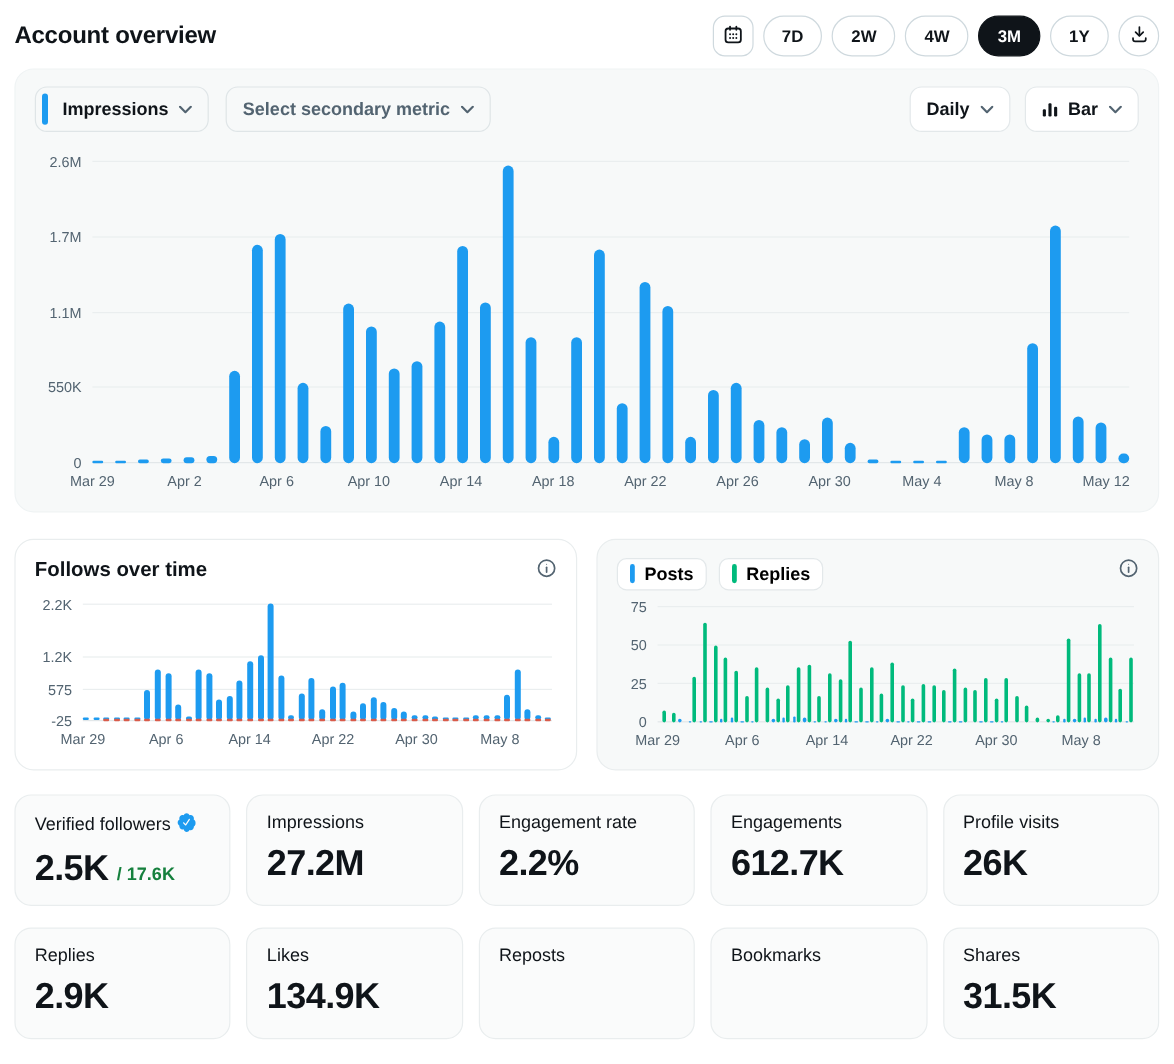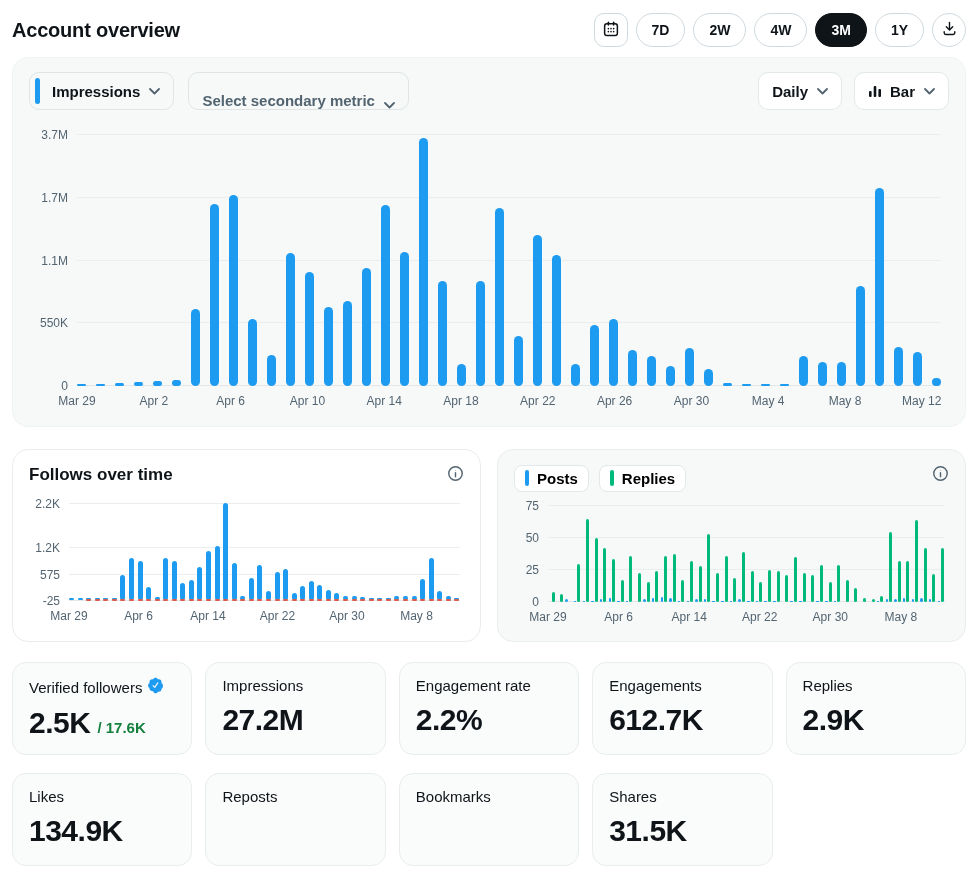--- a/index.html
+++ b/index.html
@@ -26,21 +26,21 @@
   
   .main-panel { margin:0 12px; background:#f7f9f9; border:1px solid #eff3f4; border-radius:16px;
                 padding:14px 16px 14px 16px; }
   .controls { display:flex; justify-content:space-between; align-items:center; }
   .ctrl-left { display:flex; gap:14px; }
   .ctrl-right { display:flex; gap:12px; }
   .sel-btn { display:flex; align-items:center; height:38px; padding:0 13px; border-radius:10px;
              border:1px solid #dfe5e7; font-size:15px; font-weight:700; background:transparent;
              color:#0f1419; cursor:pointer; font-family:inherit; }
   .sel-btn .accent { width:5px; height:26px; border-radius:3px; margin:0 12px 0 -8px; }
-  .sel-btn.muted { color:#536471;align-items:flex-end; }
+  .sel-btn.muted { color:#536471; }
   .sel-btn.white { background:#fff; border-color:#e3e8ea; }
   .sel-btn .chev { margin-left:9px; display:flex; }
   .sel-btn .pre-icon { margin-right:8px; display:flex; }
   
   .chart-wrap { position:relative; height:286px; margin-top:16px; }
   .plot-area { position:absolute; left:48px; right:8px; top:6px; bottom:26px; }
   .gridline { position:absolute; left:0; right:0; height:1px; background:#eaeeef; }
   .gridline.zero { background:#e2e7e9; }
   .ytick { position:absolute; right:calc(100% + 9px); transform:translateY(50%); font-size:12px;
            color:#536471; white-space:nowrap; }
@@ -167,21 +167,21 @@
       <div class="plot-area">
         <div class="gridline zero" style="bottom: 0%;"></div>
         <div class="ytick" style="bottom: 0%;">0</div>
         <div class="gridline" style="bottom: 24.6637%;"></div>
         <div class="ytick" style="bottom: 24.6637%;">550K</div>
         <div class="gridline" style="bottom: 49.3274%;"></div>
         <div class="ytick" style="bottom: 49.3274%;">1.1M</div>
         <div class="gridline" style="bottom: 73.991%;"></div>
         <div class="ytick" style="bottom: 73.991%;">1.7M</div>
         <div class="gridline" style="bottom: 98.6547%;"></div>
-        <div class="ytick" style="bottom: 98.6547%;">3.7M</div>
+        <div class="ytick" style="bottom: 98.6547%;">2.6M</div>
         <div class="xtick" style="left: 0%;">Mar 29</div>
         <div class="xtick" style="left: 8.88889%;">Apr 2</div>
         <div class="xtick" style="left: 17.7778%;">Apr 6</div>
         <div class="xtick" style="left: 26.6667%;">Apr 10</div>
         <div class="xtick" style="left: 35.5556%;">Apr 14</div>
         <div class="xtick" style="left: 44.4444%;">Apr 18</div>
         <div class="xtick" style="left: 53.3333%;">Apr 22</div>
         <div class="xtick" style="left: 62.2222%;">Apr 26</div>
         <div class="xtick" style="left: 71.1111%;">Apr 30</div>
         <div class="xtick" style="left: 80%;">May 4</div>
@@ -789,20 +789,24 @@
   </div>
   <div class="stat-card">
     <div class="stat-label">Engagement rate</div>
     <div class="stat-value">2.2%</div>
   </div>
   <div class="stat-card">
     <div class="stat-label">Engagements</div>
     <div class="stat-value">612.7K</div>
   </div>
   <div class="stat-card">
+    <div class="stat-label">Profile visits</div>
+    <div class="stat-value">26K</div>
+  </div>
+  <div class="stat-card">
     <div class="stat-label">Replies</div>
     <div class="stat-value">2.9K</div>
   </div>
   <div class="stat-card">
     <div class="stat-label">Likes</div>
     <div class="stat-value">134.9K</div>
   </div>
   <div class="stat-card">
     <div class="stat-label">Reposts</div>
   </div>

